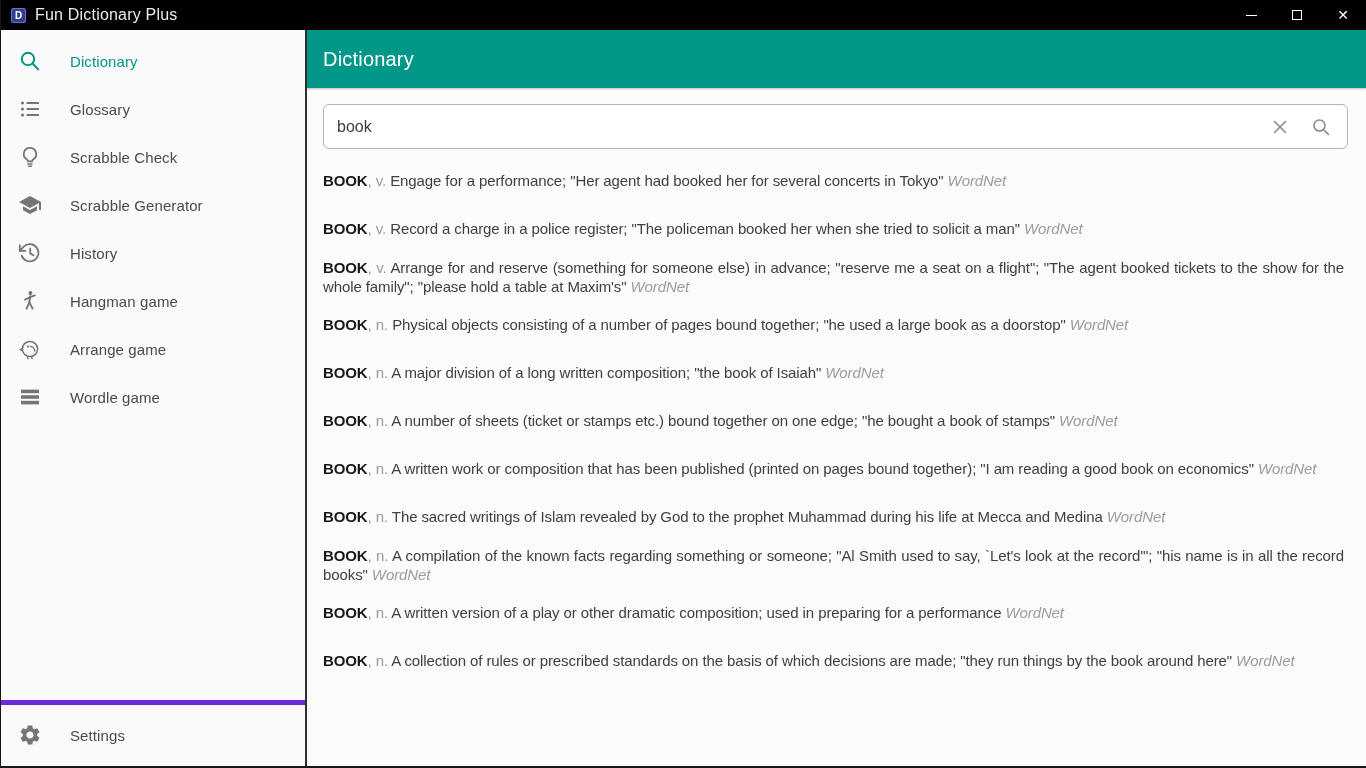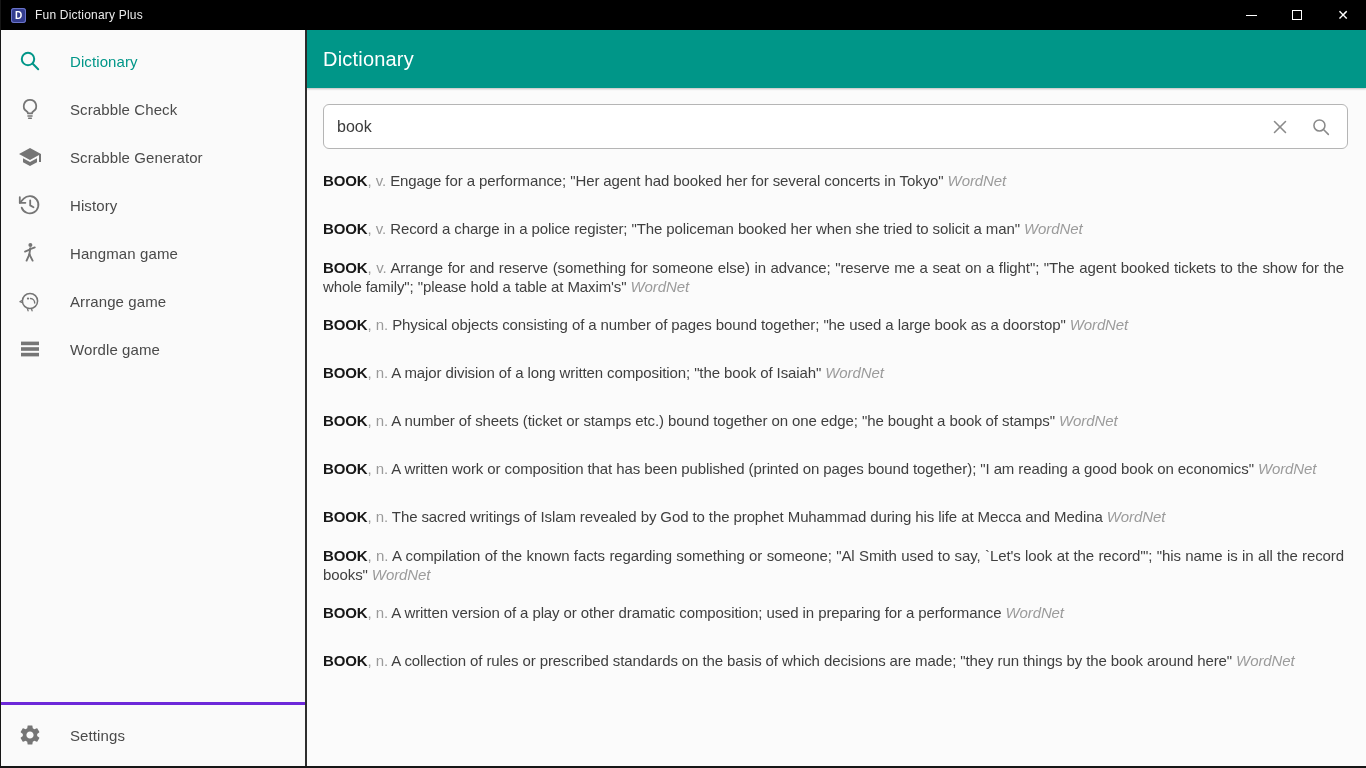--- a/index.html
+++ b/index.html
@@ -8,42 +8,42 @@
   #app { width: 1366px; height: 768px; display: flex; flex-direction: column;
     border-left: 1px solid #161616; border-bottom: 2px solid #161616; }
 
   
   .titlebar { height: 30px; background: #000; display: flex; align-items: center; flex: none; }
   .app-icon { width: 15px; height: 15px; margin-left: 10px; border-radius: 3px;
     background: #343d8e; color: #fff; font-size: 10px; font-weight: bold;
     display: flex; align-items: center; justify-content: center;
     box-shadow: inset 0 0 0 1px #6a74c9; }
   .app-icon span { position: relative; top: .5px; }
-  .titlebar-title { color: #ececec; font-size: 12px; margin-left: 9px; letter-spacing: .2px; }
+  .titlebar-title { color: #ececec; font-size: 16px; margin-left: 9px; letter-spacing: .2px; }
   .titlebar-spacer { flex: 1; }
   .winbtn { width: 46px; height: 30px; display: flex; align-items: center;
     justify-content: center; background: transparent; border: none; cursor: pointer; }
   .min-glyph { width: 11px; height: 1px; background: #fff; display: block; }
   .max-glyph { width: 10px; height: 10px; border: 1px solid #fff; display: block; }
   .close-glyph { color: #fff; font-size: 14px; line-height: 1; }
 
   
   .main { flex: 1; display: flex; min-height: 0; }
 
   
   .sidebar { width: 306px; flex: none; background: #fafafa;
     border-right: 2px solid #2e2e2e; display: flex; flex-direction: column; }
   .nav { flex: 1; padding-top: 7px; }
   .nav-item { height: 48px; display: flex; align-items: center; padding-left: 17px;
     cursor: pointer; color: #757575; }
   .nav-item .icon { width: 24px; height: 24px; flex: none; }
   .nav-item .label { margin-left: 28px; font-size: 15px; color: #4a4a4a; letter-spacing: .1px; }
   .nav-item.active { color: #009688; }
   .nav-item.active .label { color: #009688; }
-  .settings-wrap { border-top: 3px solid #6d28d9; padding: 6px 0 7px; }
+  .settings-wrap { border-top: 5px solid #6d28d9; padding: 6px 0 7px; }
 
   svg.icon { display: block; }
   .icon use { color: inherit; }
 
   
   .content { flex: 1; min-width: 0; background: #fbfbfb; display: flex; flex-direction: column; }
   .appbar { height: 58px; flex: none; background: #009688; color: #fff;
     display: flex; align-items: center; padding-left: 16px;
     box-shadow: 0 1px 2px rgba(0,0,0,.25); position: relative; z-index: 2; }
   .appbar-title { font-size: 20px; font-weight: 500; letter-spacing: .2px; }
@@ -145,20 +145,26 @@
     <div class="sidebar">
       <div class="nav">
 
           <div class="nav-item active">
             <svg viewBox="0 0 24 24" class="icon">
               <use href="#i-search"></use>
             </svg>
             <span class="label">Dictionary</span>
           </div>
 
+          <div class="nav-item">
+            <svg viewBox="0 0 24 24" class="icon">
+              <use href="#i-list"></use>
+            </svg>
+            <span class="label">Glossary</span>
+          </div>
 
           <div class="nav-item">
             <svg viewBox="0 0 24 24" class="icon">
               <use href="#i-bulb"></use>
             </svg>
             <span class="label">Scrabble Check</span>
           </div>
 
           <div class="nav-item">
             <svg viewBox="0 0 24 24" class="icon">

